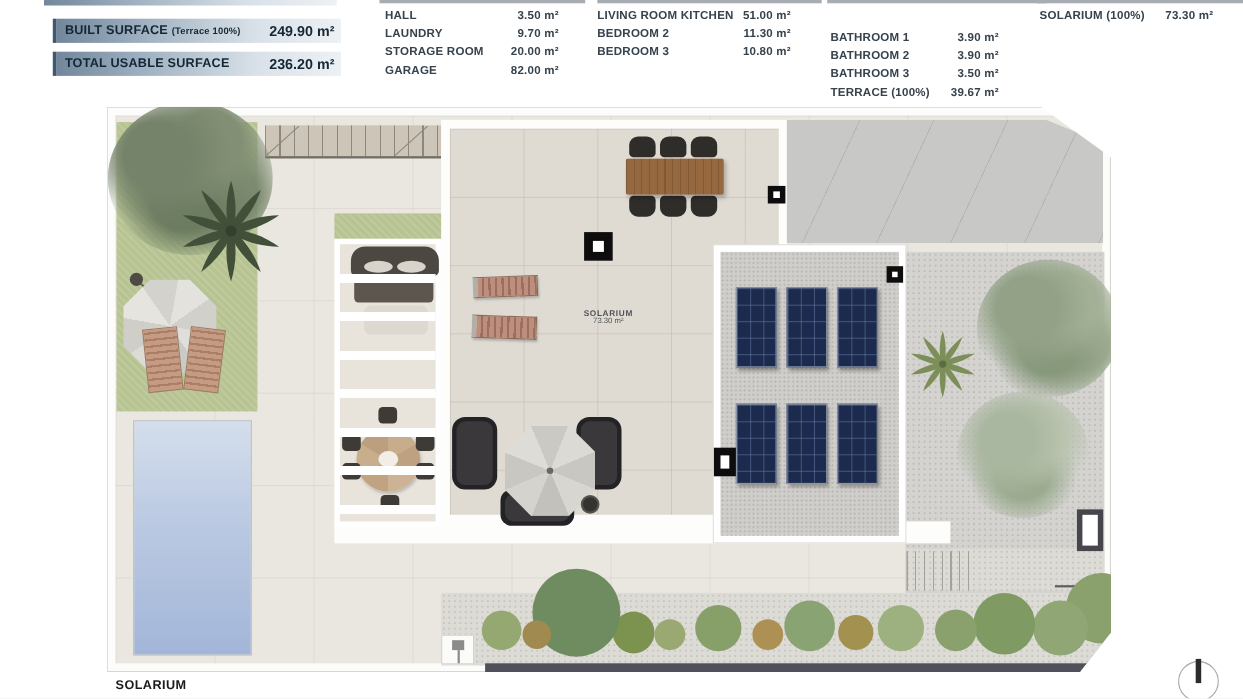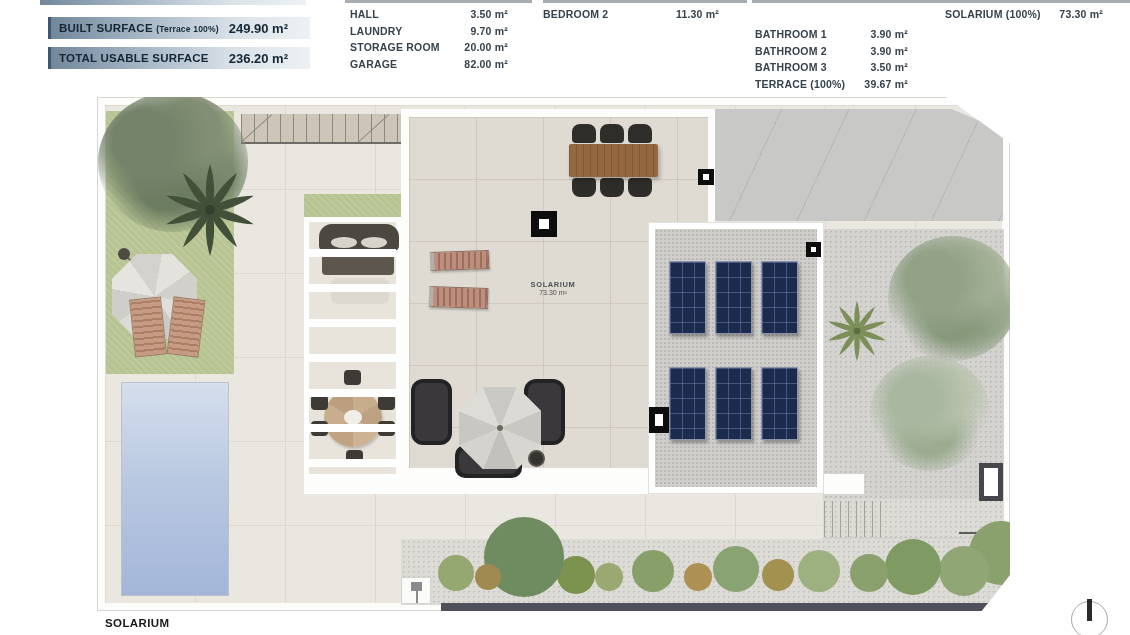--- a/index.html
+++ b/index.html
@@ -5,21 +5,21 @@
   * { margin:0; padding:0; box-sizing:border-box; }
   body { background:#fff; font-family:"Liberation Sans", sans-serif; }
   .page { position:relative; width:1130px; height:635px; background:#fff; overflow:hidden; }
 
   
   .cropbar { position:absolute; left:40px; top:0; width:266px; height:5px;
     background:linear-gradient(90deg,#72879b 0,#9eb0c0 30%,#d9e1e8 70%,#edf1f4 100%); }
   .cropline { position:absolute; top:0; height:3px; background:#a7adb3; }
   .cl1{left:345px;width:187px;} .cl2{left:543px;width:204px;} .cl3{left:752px;width:199px;} .cl4{left:943px;width:187px;}
   .sumbar { position:absolute; left:48px; width:262px; height:22px; display:flex; align-items:center;
-    justify-content:space-between; padding:0 22px 0 8px; border-left:3px solid #3d586f;
+    justify-content:space-between; padding:0 6px 0 8px; border-left:3px solid #3d586f;
     background:linear-gradient(90deg,#72879b 0,#9eb0c0 30%,#d9e1e8 70%,#edf1f4 100%); }
   .sb1{top:17px;} .sb2{top:47px;}
   .sum-label { font-size:11.5px; font-weight:bold; color:#132736; letter-spacing:.2px; white-space:nowrap; }
   .sum-qual { font-size:8.5px; font-weight:bold; color:#132736; }
   .sum-value { font-size:13px; font-weight:bold; color:#132736; white-space:nowrap; }
   .rcol { position:absolute; top:6px; }
   .c1{left:350px;width:158px;} .c2{left:543px;width:176px;} .c3{left:755px;width:153px;margin-top:20px;} .c4{left:945px;width:158px;}
   .rrow { display:flex; justify-content:space-between; align-items:center; height:16.5px; }
   .rlabel,.rval { font-size:10.5px; font-weight:600; color:#36424c; letter-spacing:.2px; white-space:nowrap; }
 
@@ -175,22 +175,30 @@
           <span class="rlabel">STORAGE ROOM</span>
           <span class="rval">20.00 m²</span>
         </div>
       <div class="rrow">
           <span class="rlabel">GARAGE</span>
           <span class="rval">82.00 m²</span>
         </div>
     </div>
     <div class="rcol c2">
       <div class="rrow">
+          <span class="rlabel">LIVING ROOM KITCHEN</span>
+          <span class="rval">51.00 m²</span>
+        </div>
+      <div class="rrow">
           <span class="rlabel">BEDROOM 2</span>
           <span class="rval">11.30 m²</span>
+        </div>
+      <div class="rrow">
+          <span class="rlabel">BEDROOM 3</span>
+          <span class="rval">10.80 m²</span>
         </div>
     </div>
     <div class="rcol c3">
       <div class="rrow">
           <span class="rlabel">BATHROOM 1</span>
           <span class="rval">3.90 m²</span>
         </div>
       <div class="rrow">
           <span class="rlabel">BATHROOM 2</span>
           <span class="rval">3.90 m²</span>

